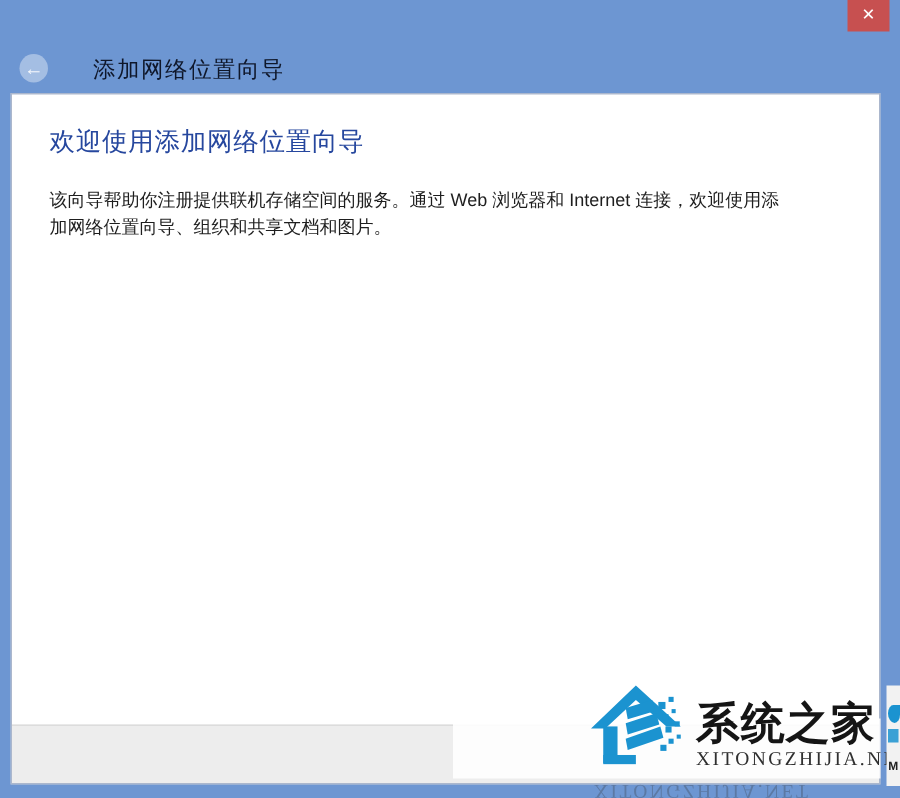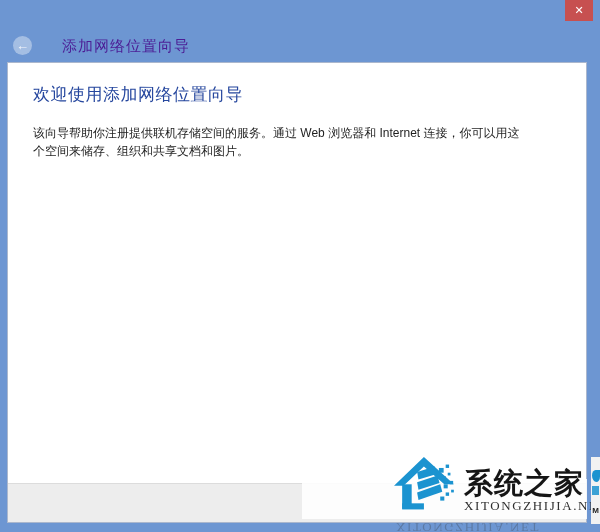--- a/index.html
+++ b/index.html
@@ -17,21 +17,21 @@
     display:flex;align-items:center;justify-content:center;cursor:pointer;
   }
   .close-button .glyph{color:#fff;font-size:11px;font-weight:bold;line-height:1;}
   .back-button{
     position:absolute;left:13px;top:36px;width:19px;height:19px;border-radius:50%;
     background:rgba(255,255,255,.38);
     display:flex;align-items:center;justify-content:center;cursor:default;
   }
   .back-button .glyph{color:#f4f7fc;font-size:13px;line-height:1;margin-top:-1px;}
   .window-title{
-    position:absolute;left:62px;top:37px;font-size:15px;color:#4c1d95;
+    position:absolute;left:62px;top:37px;font-size:15px;color:#0f172a;
     letter-spacing:1px;white-space:nowrap;
   }
   
   .content-panel{
     position:absolute;left:7px;top:62px;width:580px;height:461px;
     background:#ffffff;border:1px solid rgba(44,74,130,.4);box-sizing:border-box;
   }
   .panel-inner{padding:20px 16px 0 25px;}
   .welcome-heading{
     font-size:17px;font-weight:normal;color:var(--heading-blue,#26479e);
@@ -87,21 +87,21 @@
   </div>
   <div class="window-title">添加网络位置向导</div>
   <div class="close-button">
     <span class="glyph">✕</span>
   </div>
 </div>
 
 <div class="content-panel">
   <div class="panel-inner">
     <h1 class="welcome-heading">欢迎使用添加网络位置向导</h1>
-    <p class="body-paragraph">该向导帮助你注册提供联机存储空间的服务。通过 Web 浏览器和 Internet 连接，你可以用这个空间来储存、组织和共享文档和图片。</p>
+    <p class="body-paragraph">该向导帮助你注册提供联机存储空间的服务。通过 Web 浏览器和 Internet 连接，欢迎使用添加网络位置向导、组织和共享文档和图片。</p>
   </div>
   <div class="footer-bar"></div>
 </div>
 
 <div class="wm-whitebox"></div>
 
 <div class="watermark">
   <svg class="wm-house" viewBox="0 0 100 100" xmlns="http://www.w3.org/2000/svg">
     <g fill="#1b93d0">
       <polygon points="0,48 44,6 88,46 74,46 44,20 14,48"></polygon>

